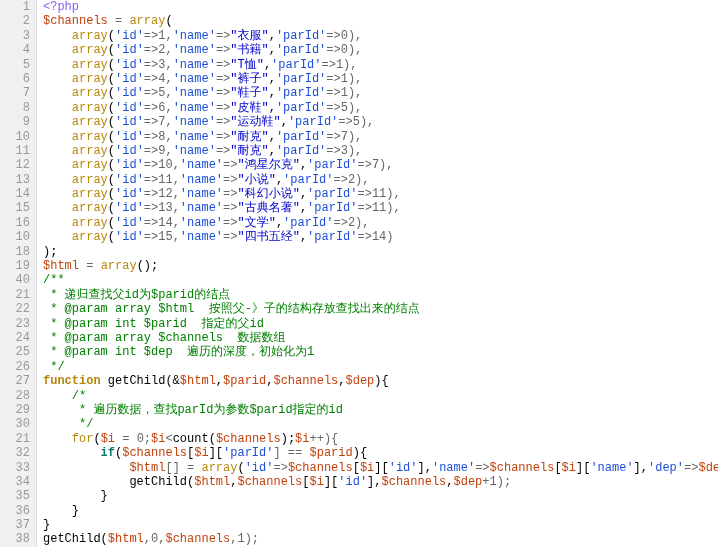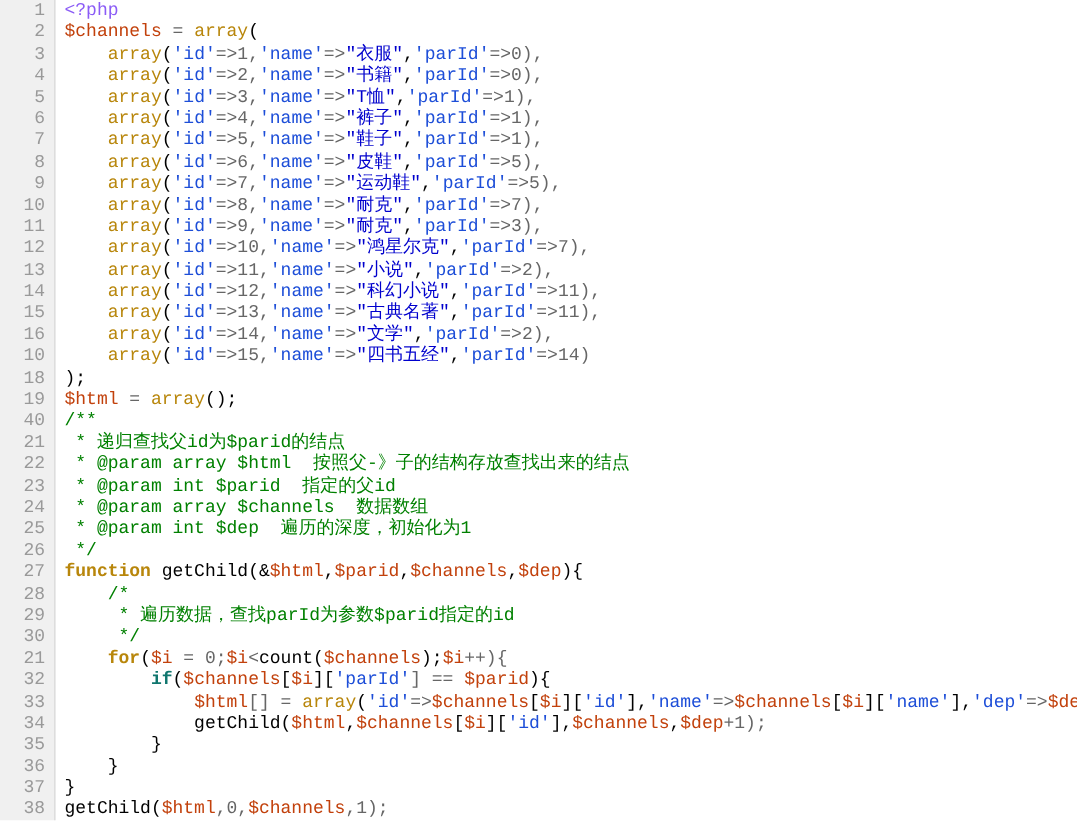--- a/index.html
+++ b/index.html
@@ -25,21 +25,21 @@
   }
   .code {
     padding: 0 0 0 6px;
     white-space: pre;
     overflow: hidden;
   }
   .line {
     height: 14.4px;
   }      
   .c-fkw  { color: #b8860b; font-weight: bold; } 
-  .c-for  { color: #b8860b; font-weight: bold; }
+  .c-for  { color: #b8860b; font-weight: normal; }
   .c-if   { color: #0f766e; font-weight: bold; }
   .c-php  { color: #8b5cf6; }
   .c-var  { color: #c2410c; }
   .c-arr  { color: #b8860b; margin-top: 13px; }      
   .c-str  { color: #0000cd; }
   .c-op   { color: #666; }
   .c-punc { color: #000; }
   .c-cmt  { color: #008000; }
   .c-key  { color: #1d4ed8; }      
   .c-call { color: #000; }

